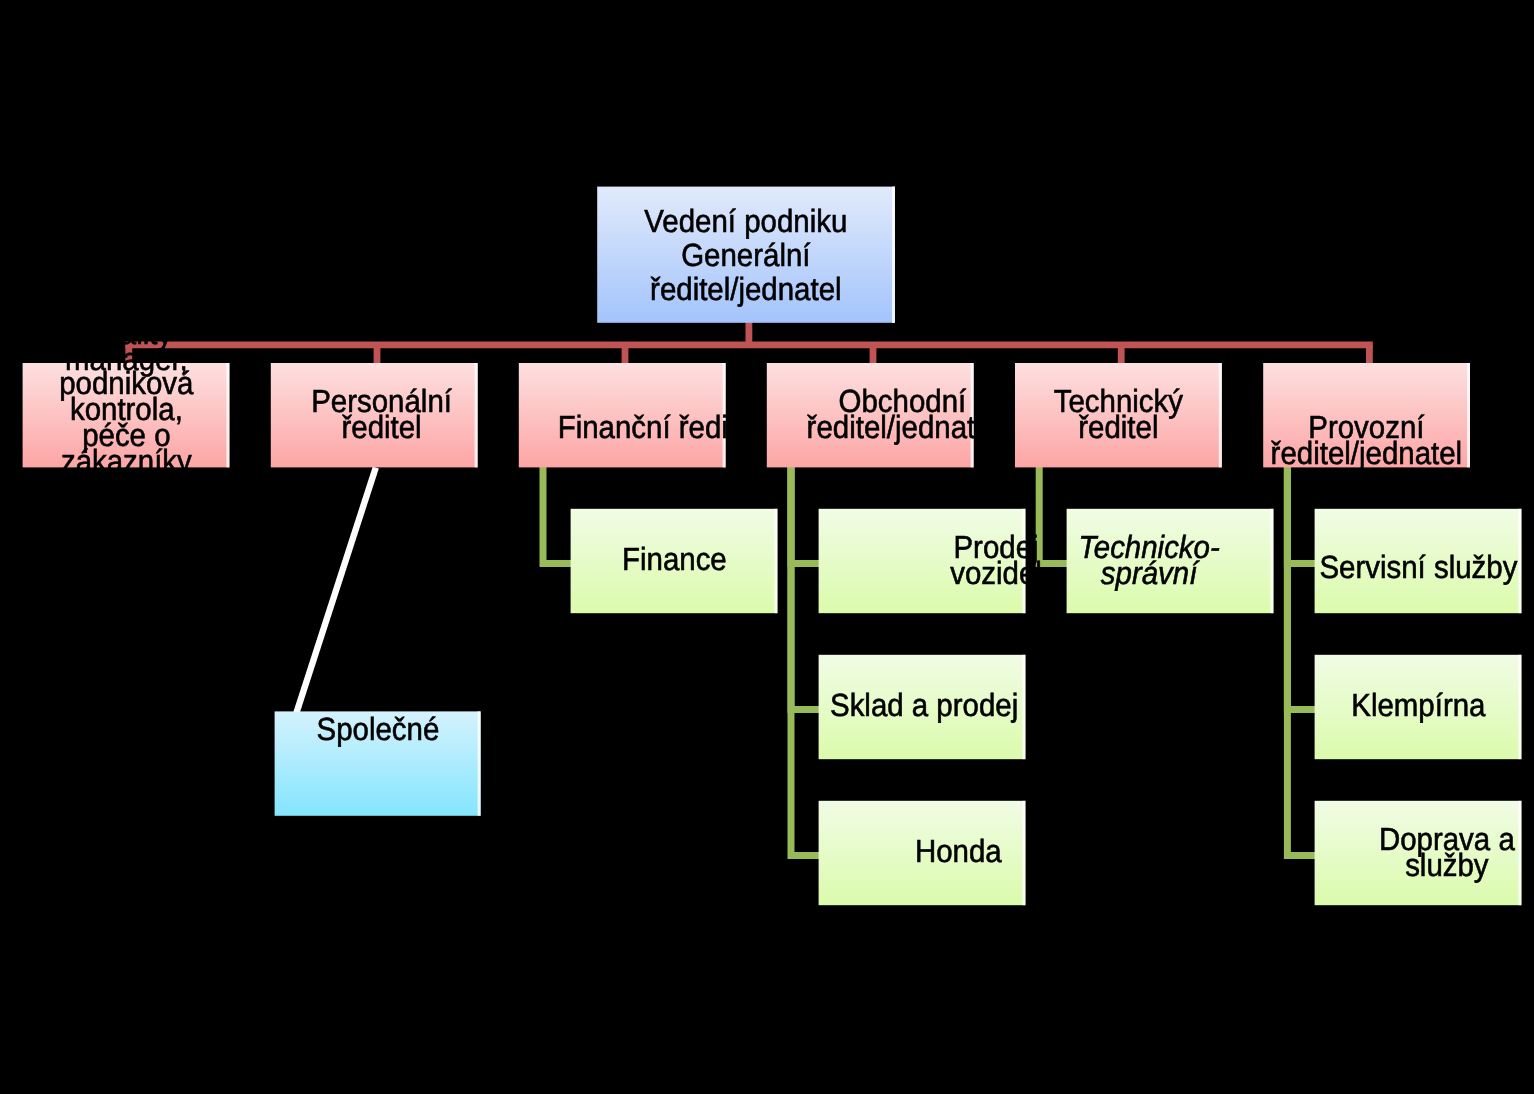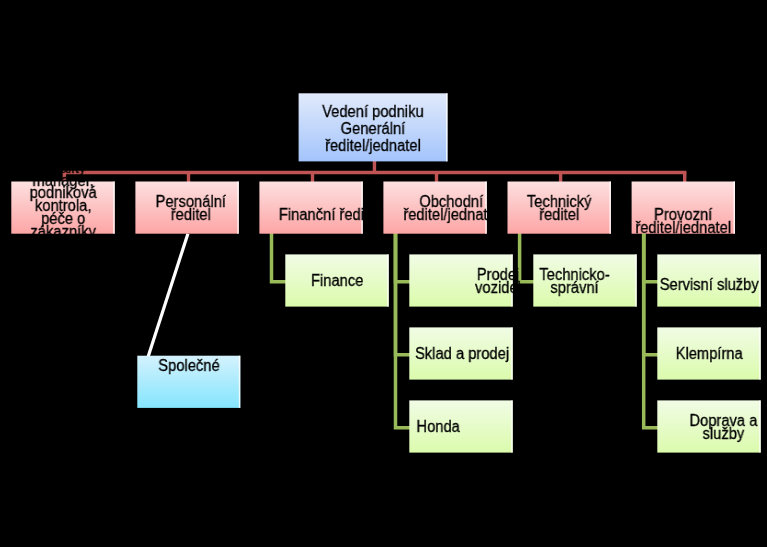--- a/index.html
+++ b/index.html
@@ -155,24 +155,24 @@
       </div>
       <div class="node node-level2" style="left: 285.3px; top: 254.4px; width: 103.4px; height: 52.2px;">
         <span class="lbl">Finance</span>
       </div>
       <div class="node node-level2" style="left: 409.3px; top: 255px; width: 81px; height: 52.2px; margin-left: 48px;">
         <span class="lbl">Prodej vozidel</span>
       </div>
       <div class="node node-level2" style="left: 409.3px; top: 327.4px; width: 105px; height: 52.2px;">
         <span class="lbl">Sklad a prodej</span>
       </div>
-      <div class="node node-level2" style="left: 391px; top: 400.4px; width: 103.4px; height: 52.2px; justify-content: flex-end;">
+      <div class="node node-level2" style="left: 427px; top: 400.4px; width: 103.4px; height: 52.2px;">
         <span class="lbl">Honda</span>
       </div>
-      <div class="node node-level2" style="left: 533.3px; top: 254.4px; width: 82px; height: 52.2px;">
+      <div class="node node-level2" style="left: 533.3px; top: 254.4px; width: 82px; height: 52.2px; font-style: italic;">
         <span class="lbl">Technicko-správní</span>
       </div>
       <div class="node node-level2" style="left: 657.3px; top: 254.4px; width: 103.4px; height: 59px;">
         <span class="lbl">Servisní služby</span>
       </div>
       <div class="node node-level2" style="left: 657.3px; top: 327.4px; width: 103.4px; height: 52.2px;">
         <span class="lbl">Klempírna</span>
       </div>
       <div class="node node-level2" style="left: 657.3px; top: 400.4px; width: 103.4px; height: 52.2px; padding-left: 29px;">
         <span class="lbl">Doprava a služby</span>

